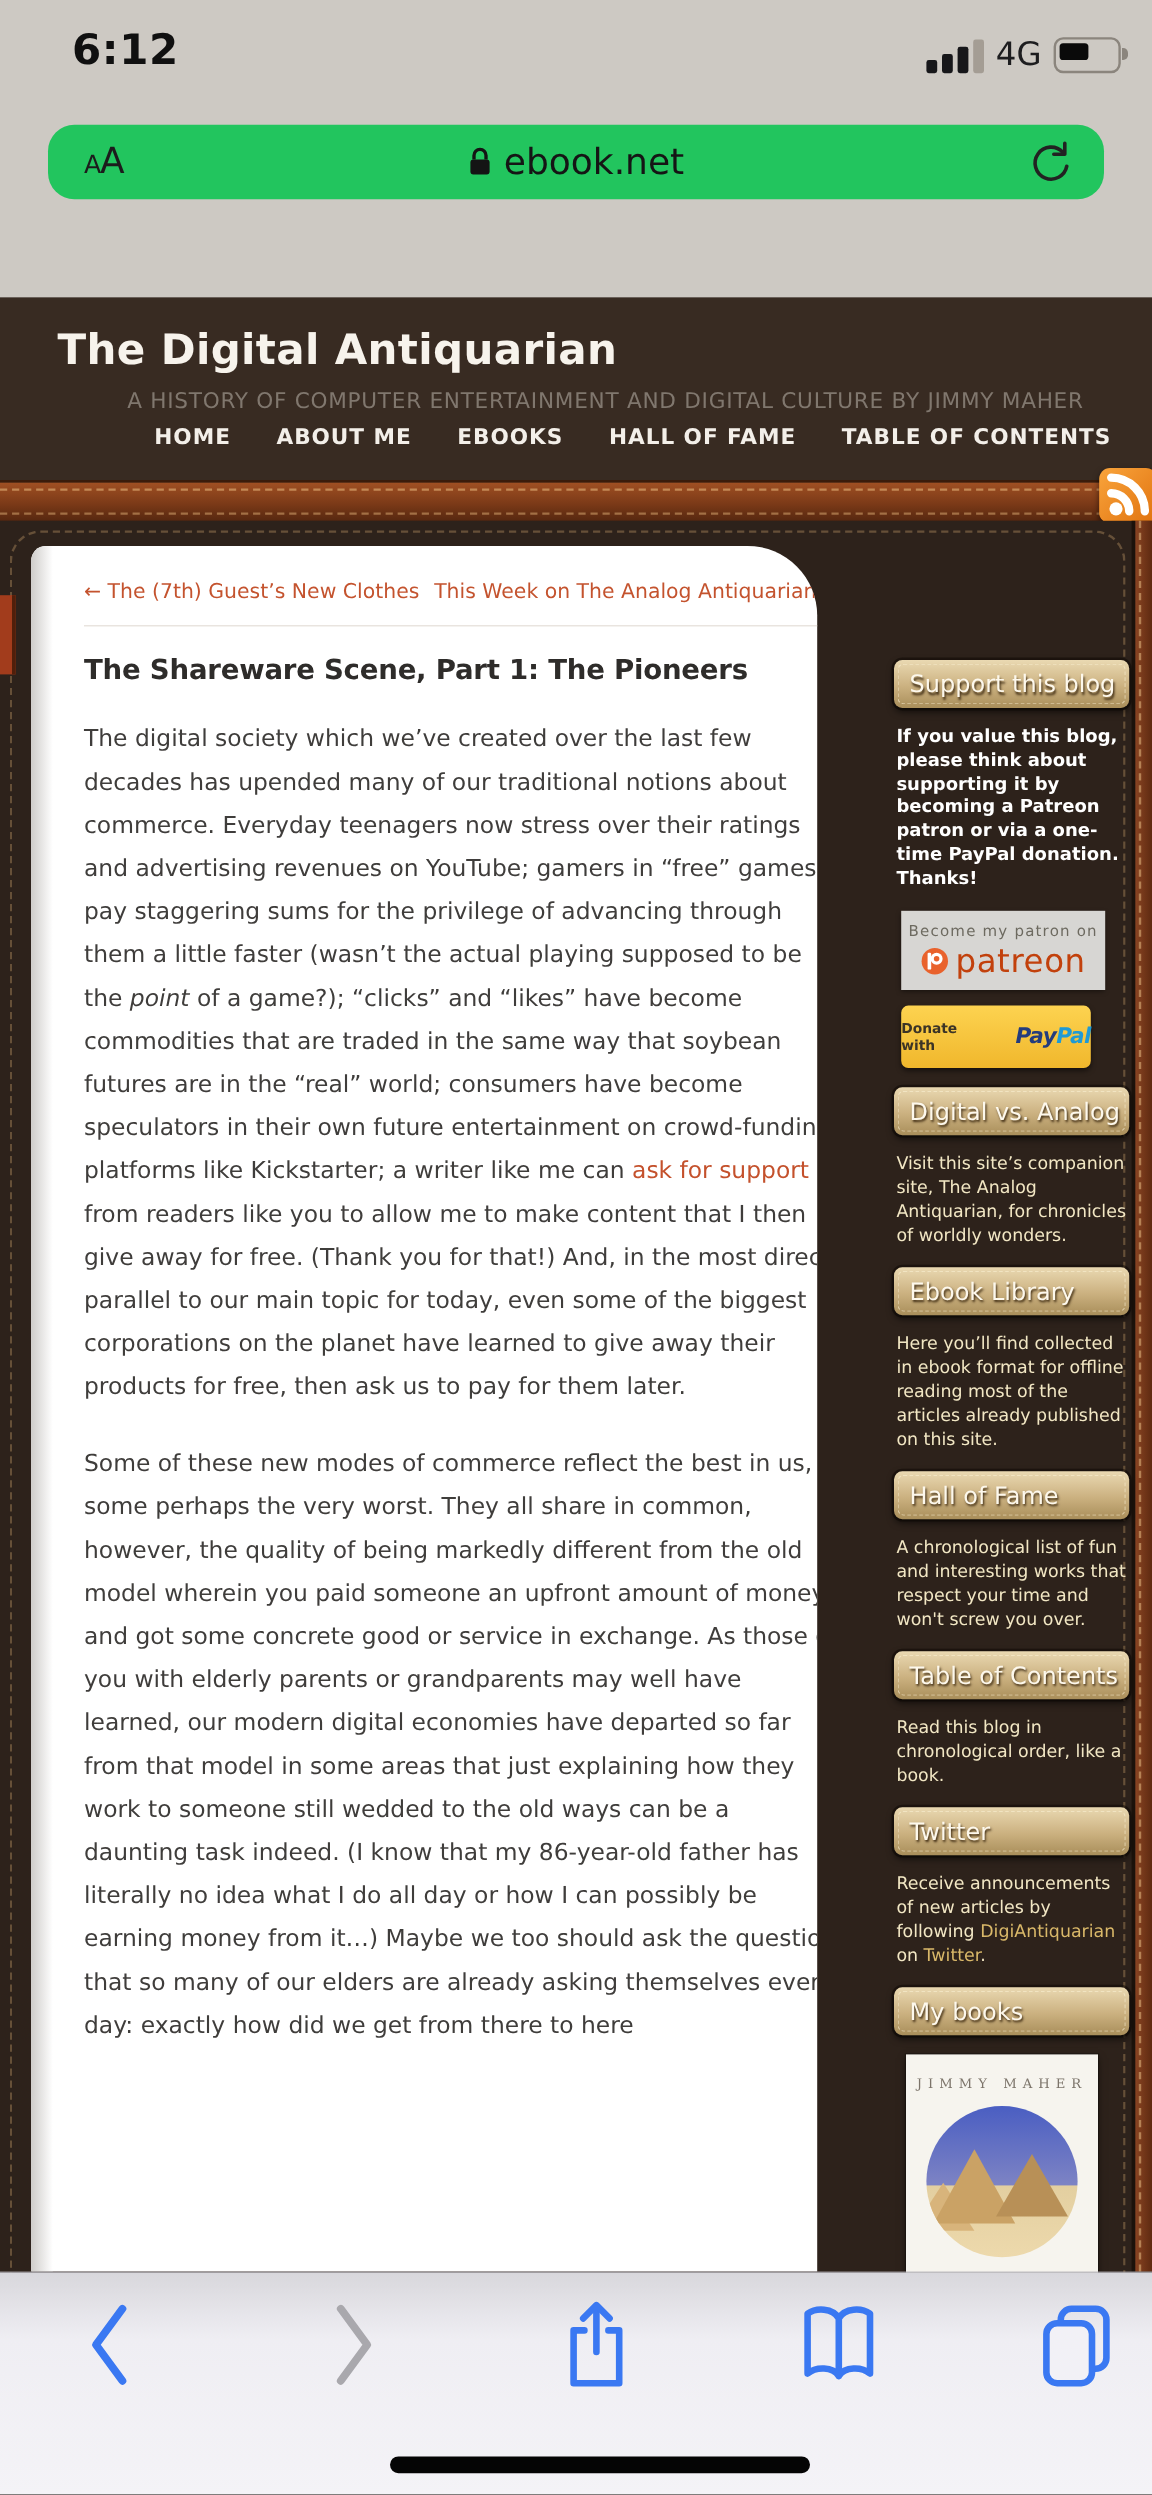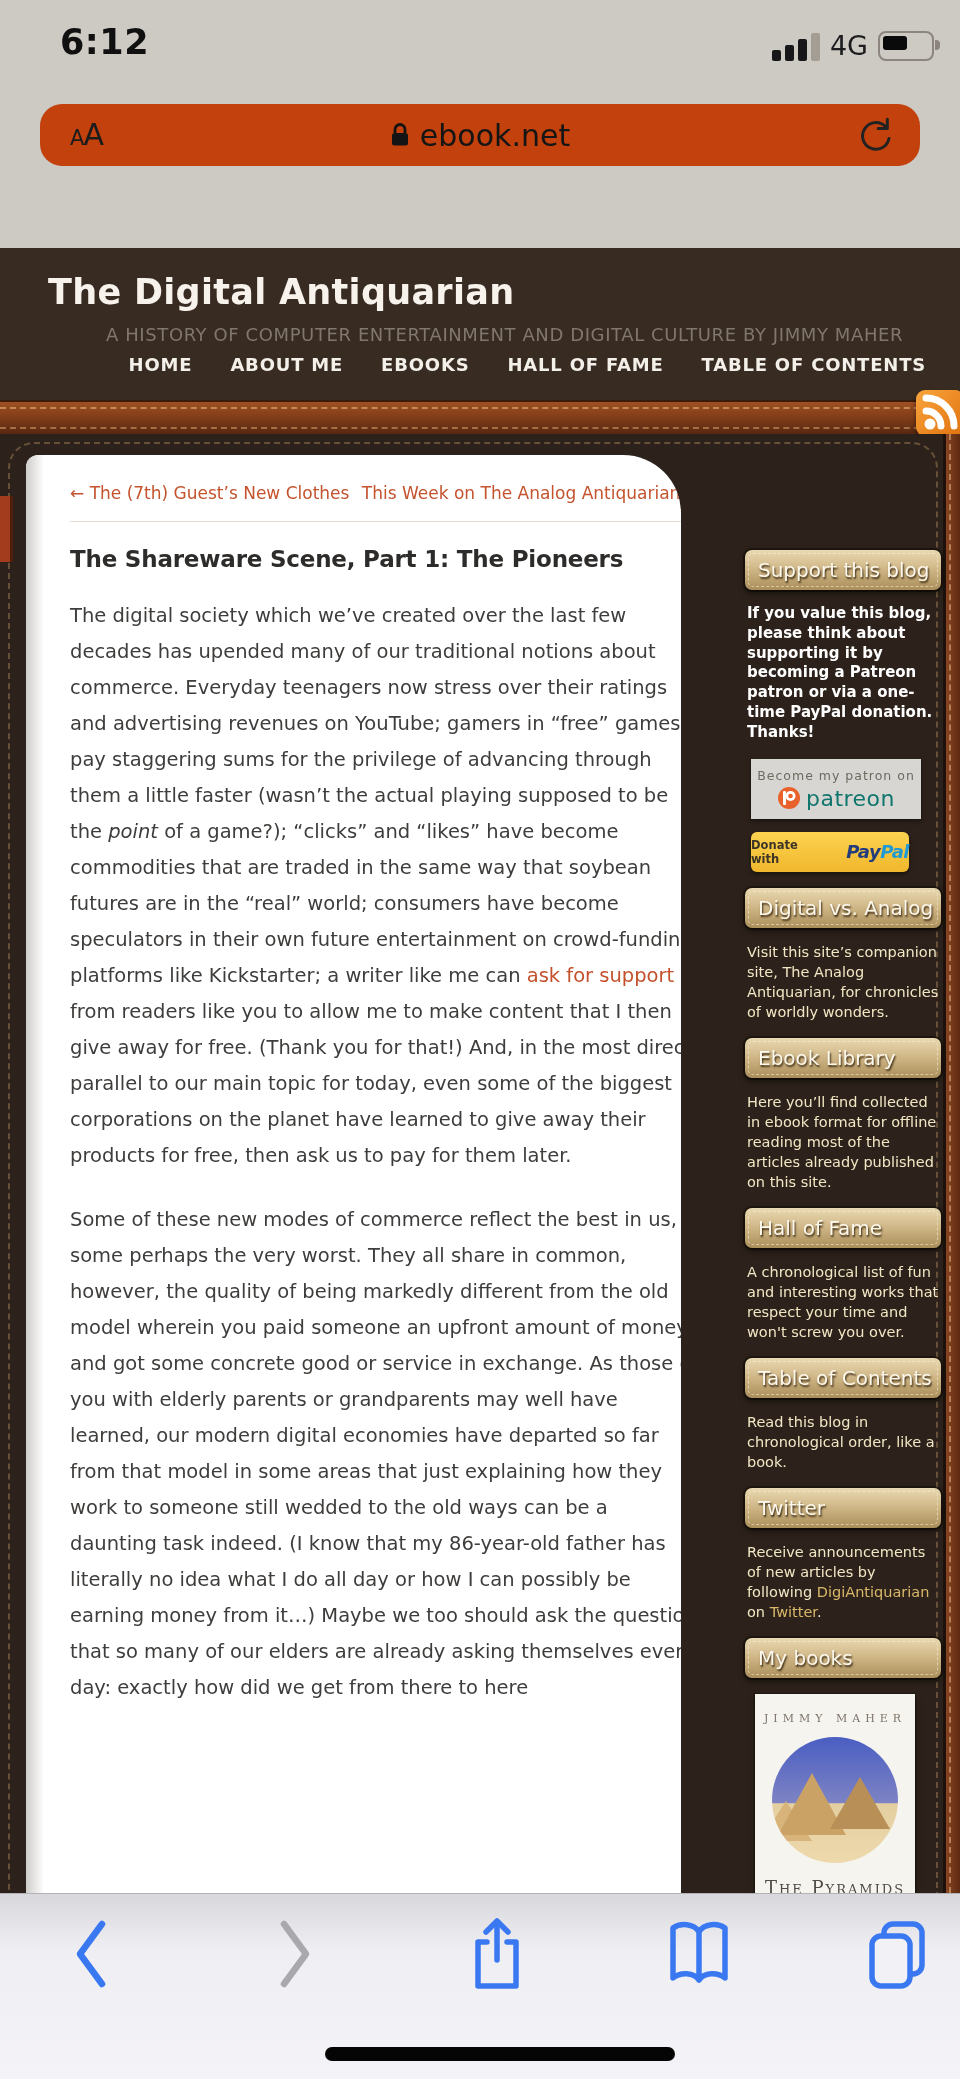--- a/index.html
+++ b/index.html
@@ -12,21 +12,21 @@
   .status-icons{position:absolute;right:26px;top:30px;display:flex;align-items:center;gap:10px;text-align:right;}
   .sig{display:flex;align-items:flex-end;gap:4px;height:30px;}
   .sig i{display:block;width:9px;border-radius:2px;background:#17171a;}
   .sig i.s1{height:11px}.sig i.s2{height:16px}.sig i.s3{height:22px}
   .sig i.s4{height:28px;background:#a49d94;}
   .net{font-size:27px;color:#1d1d1f;}
   .battery{position:relative;width:52px;height:26px;border:2.5px solid #8b857d;border-radius:8px;}
   .battery .fill{position:absolute;left:3px;top:3px;width:24px;height:14px;border-radius:3px;background:#0a0a0a;}
   .battery .tip{position:absolute;right:-8px;top:7px;width:5px;height:10px;border-radius:0 4px 4px 0;background:#8b857d;}
 
-  .url-pill{position:absolute;left:40px;top:104px;width:880px;height:62px;background:#c2410c;border-radius:22px;}
+  .url-pill{position:absolute;left:40px;top:104px;width:880px;height:62px;background:#22c55e;border-radius:22px;}
   .reader-btn{position:absolute;left:30px;top:13px;font-size:30px;color:#1c1c1c;letter-spacing:-1px;}
   .reader-btn .small{font-size:21px;}
   .url-center{position:absolute;left:0;right:0;top:0;height:62px;display:flex;align-items:center;justify-content:center;gap:10px;}
   .url-text{font-size:30px;color:#151515;}
   .reload-btn{position:absolute;right:26px;top:12px;width:40px;height:40px;}
 
   
   .site-header{position:absolute;top:248px;left:0;width:960px;height:152px;background:#382b22;}
   .site-title{position:absolute;left:48px;top:24px;font-size:35px;font-weight:bold;color:#f7f3ec;letter-spacing:.3px;}
   .site-tagline{position:absolute;left:106px;top:76px;font-size:18px;color:#80776e;letter-spacing:.6px;}
@@ -76,22 +76,22 @@
   .sb-tab:after{content:"";position:absolute;inset:3px;border:1px dashed rgba(252,242,214,.55);border-radius:5px;}
   .sb-tab span{font-size:20px;color:#fdf8ec;text-shadow:1px 2px 2px rgba(50,32,10,.95);}
   .sb-text{margin:14px 2px 6px 2px;font-size:14.5px;line-height:1.38;color:#f2e7c4;}
   .sb-text.support{font-weight:bold;color:#ffffff;font-size:15px;line-height:1.32;}
   .sb-link{color:#d9b869;cursor:pointer;}
 
   .patreon-btn{width:158px;margin:16px 0 0 6px;background:#d7d6d3;padding:9px 6px 8px;cursor:pointer;
     text-align:center;box-shadow:0 2px 4px rgba(0,0,0,.5);}
   .patreon-line1{font-size:12.5px;color:#6d6a60;letter-spacing:1px;}
   .patreon-logo{display:flex;align-items:center;justify-content:center;gap:5px;margin-top:3px;}
-  .patreon-word{font-size:22px;color:#0f766e;letter-spacing:.5px;}
-  .paypal-btn{width:158px;height:40px;margin:13px 0 0 6px;border-radius:6px;cursor:pointer;
+  .patreon-word{font-size:27px;color:#c2410c;letter-spacing:.5px;}
+  .paypal-btn{width:158px;height:52px;margin:13px 0 0 6px;border-radius:6px;cursor:pointer;
     background:linear-gradient(180deg,#fdd350 0%,#f0b72c 100%);box-shadow:0 2px 4px rgba(0,0,0,.5);
     display:flex;align-items:center;justify-content:center;gap:18px;}
   .paypal-prefix{font-size:11.5px;font-weight:bold;color:#3c3426;}
   .paypal-word{font-size:18px;font-weight:bold;font-style:italic;letter-spacing:-.5px;}
   .pp-pay{color:#233c7d;}.pp-pal{color:#1e9ad6;}
 
   .book-cover{width:160px;margin:16px 0 0 10px;height:270px;background:#f6f4ee;cursor:pointer;
     box-shadow:0 0 0 1px rgba(0,0,0,.25),0 3px 6px rgba(0,0,0,.5);overflow:hidden;}
   .book-author{margin-top:18px;text-align:center;font-family:"DejaVu Serif","Liberation Serif",serif;
     font-size:11px;letter-spacing:5px;color:#7c746a;}

